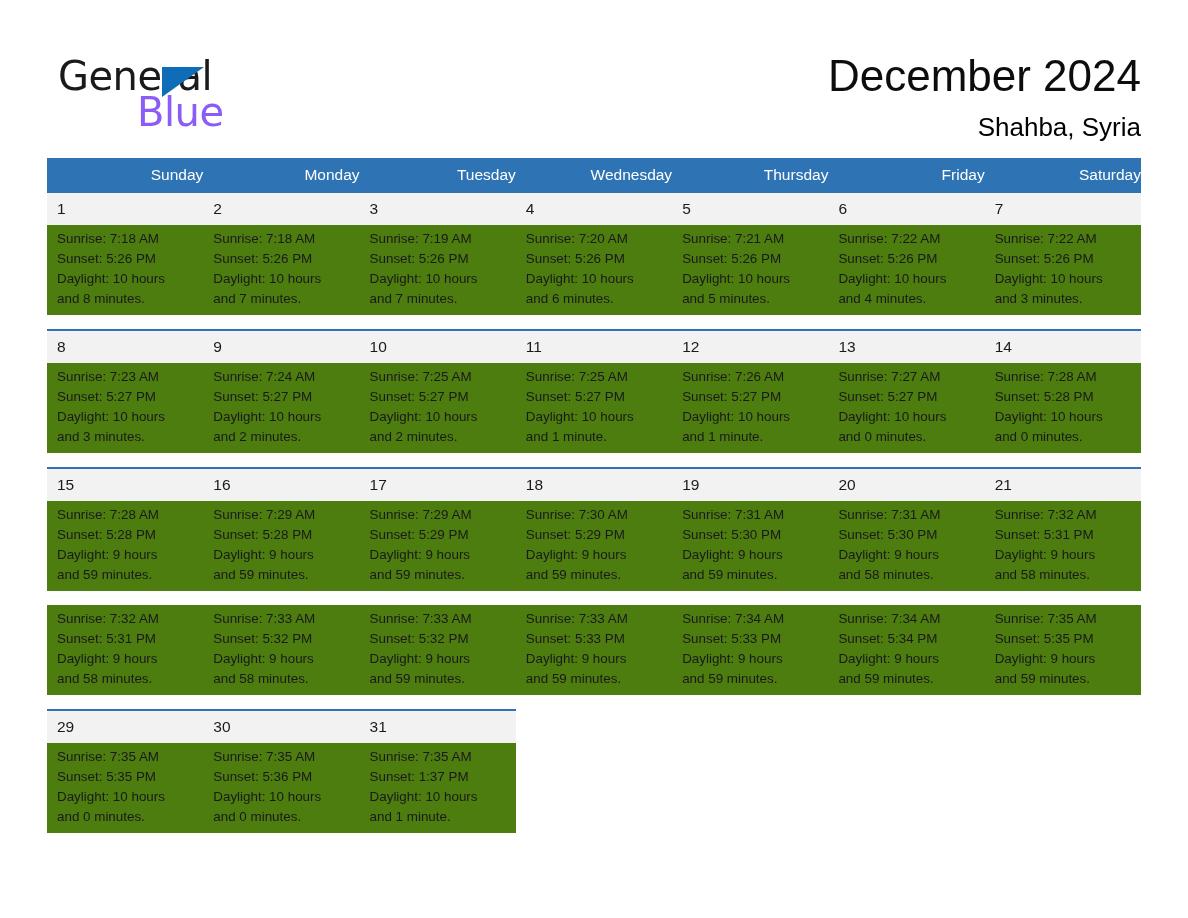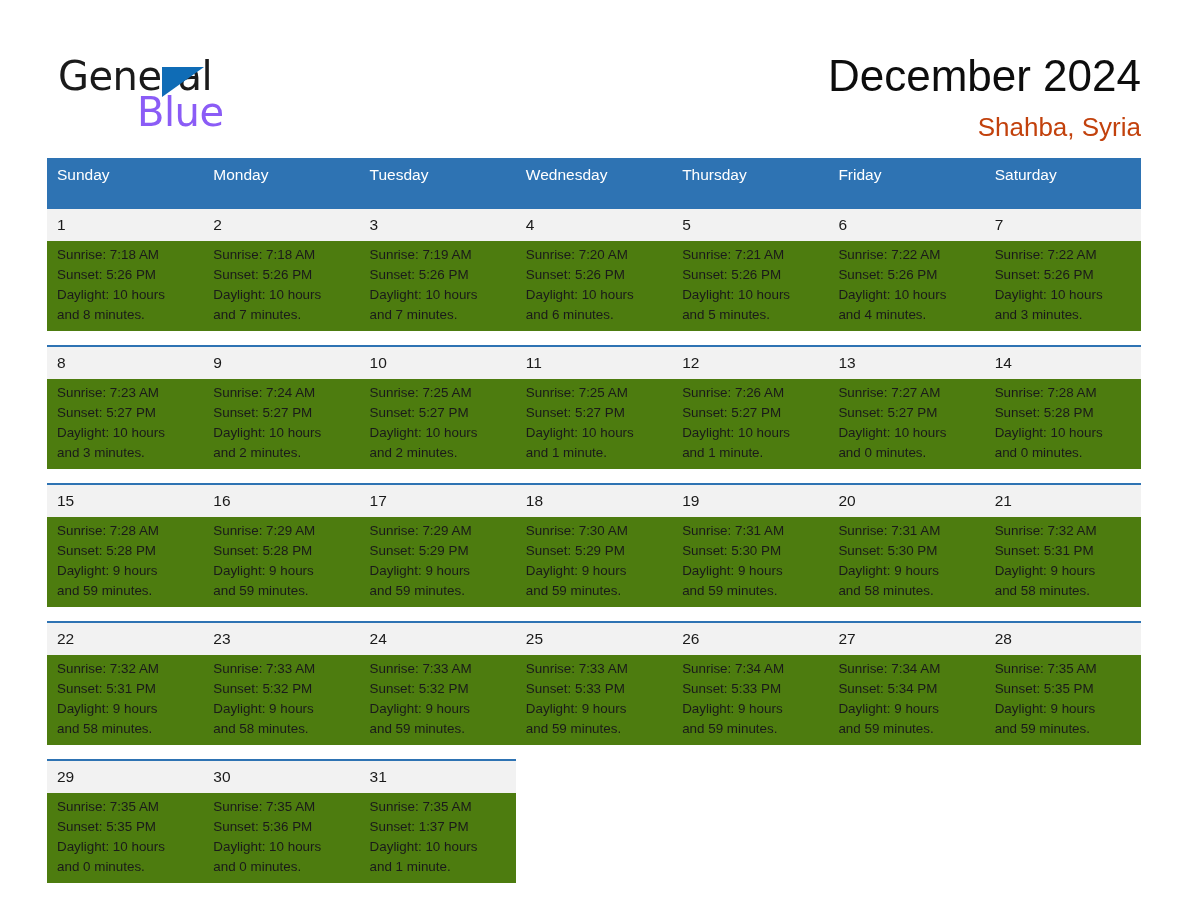--- a/index.html
+++ b/index.html
@@ -79,21 +79,21 @@
     line-height: 56px;
     color: #0d0d0d;
     white-space: nowrap;
     font-family: "Liberation Sans", sans-serif;
   }
   .location {
     font-size: 26px;
     font-weight: 400;
     line-height: 34px;
     margin-top: 6px;
-    color: #c2410c;
+    color: #000000;
     white-space: nowrap;
     font-family: "Liberation Sans", sans-serif;
   }
 
   
   .calendar {
     position: absolute;
     left: 47px;
     top: 158px;
     width: 1094px;
@@ -101,24 +101,24 @@
   table.cal {
     width: 1094px;
     border-collapse: collapse;
     table-layout: fixed;
   }
   table.cal col { width: 156.28px; }
 
   thead th {
     background: #2e73b3;
     color: #ffffff;
-    text-align: left;
+    text-align: right;
     font-size: 15.5px;
     font-weight: 400;
-    padding: 7px 0 24px 10px;
+    padding: 7px 0 8px 10px;
     line-height: 20px;
     font-family: "Liberation Sans", sans-serif;
   }
 
   tr.week-spacer td {
     height: 14px;
     background: #ffffff;
     padding: 0;
     border: none;
   }
@@ -361,29 +361,20 @@
             <div class="line">Sunset: 5:31 PM</div>
             <div class="line">Daylight: 9 hours</div>
             <div class="line">and 58 minutes.</div>
           </td>
         </tr>
 
         <tr class="week-spacer">
           <td colspan="7"></td>
         </tr>
 
-        <tr class="date-row with-rule">
-          <td>22</td>
-          <td>23</td>
-          <td>24</td>
-          <td>25</td>
-          <td>26</td>
-          <td>27</td>
-          <td>28</td>
-        </tr>
         <tr class="info-row">
           <td>
             <div class="line">Sunrise: 7:32 AM</div>
             <div class="line">Sunset: 5:31 PM</div>
             <div class="line">Daylight: 9 hours</div>
             <div class="line">and 58 minutes.</div>
           </td>
           <td>
             <div class="line">Sunrise: 7:33 AM</div>
             <div class="line">Sunset: 5:32 PM</div>

